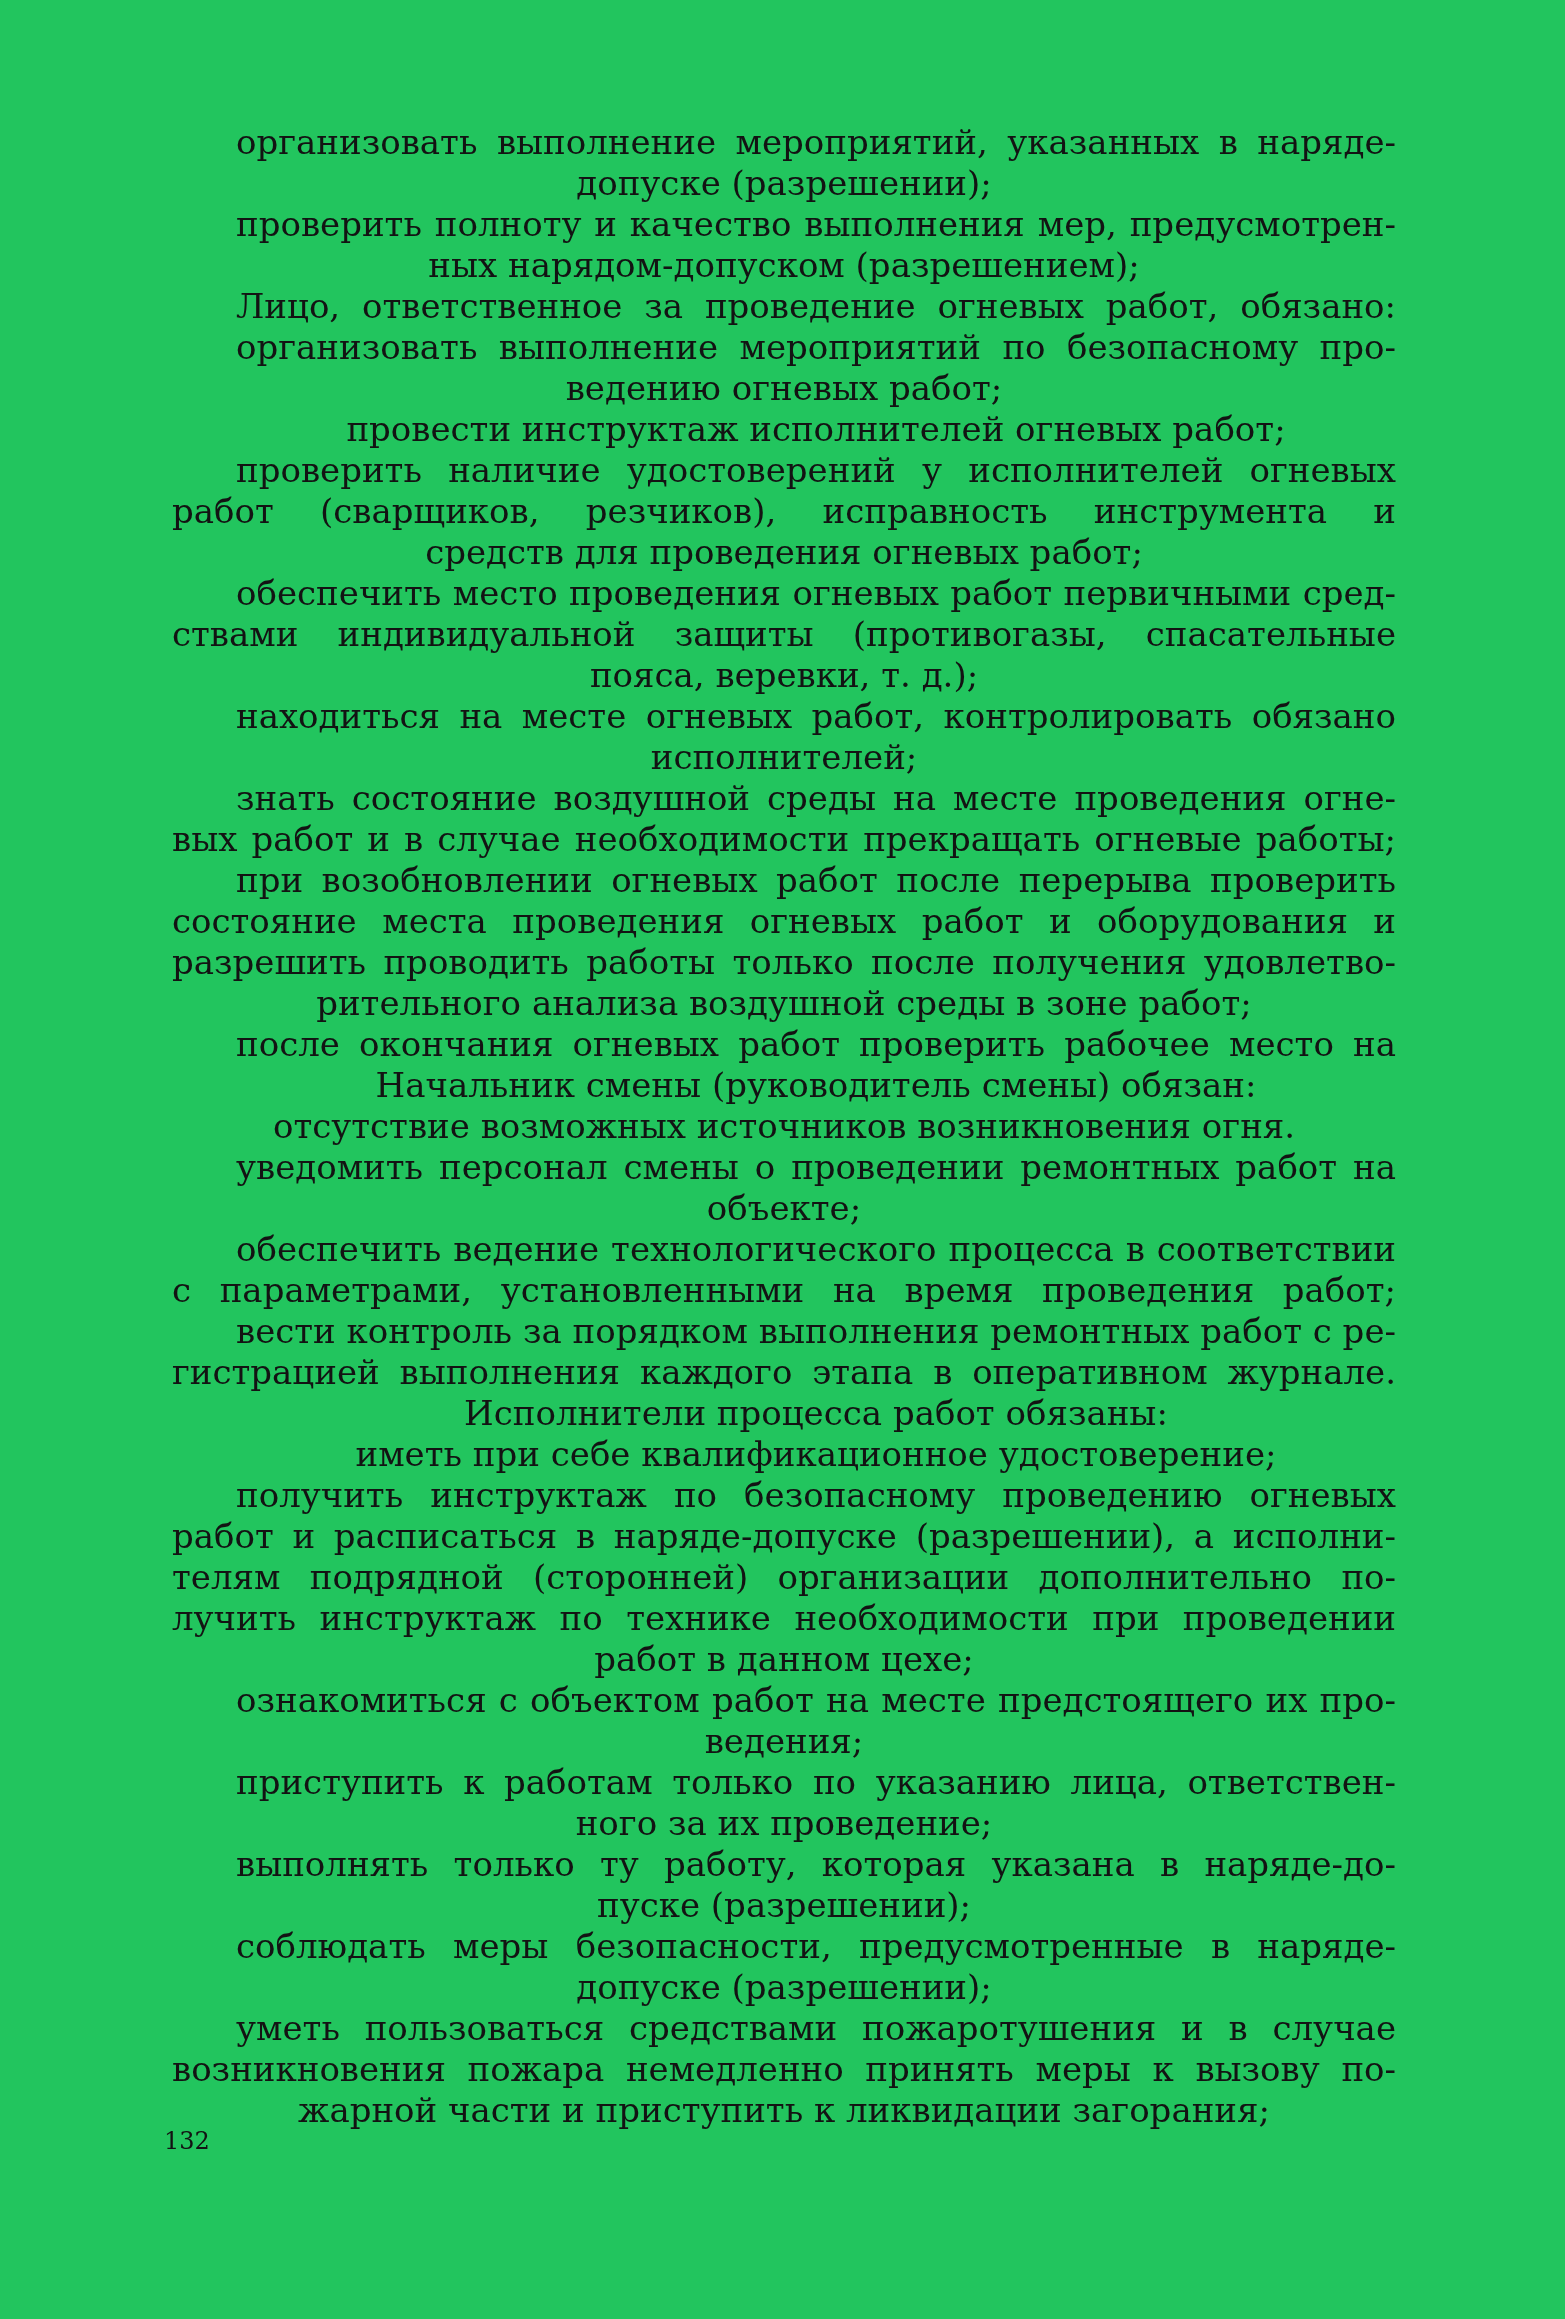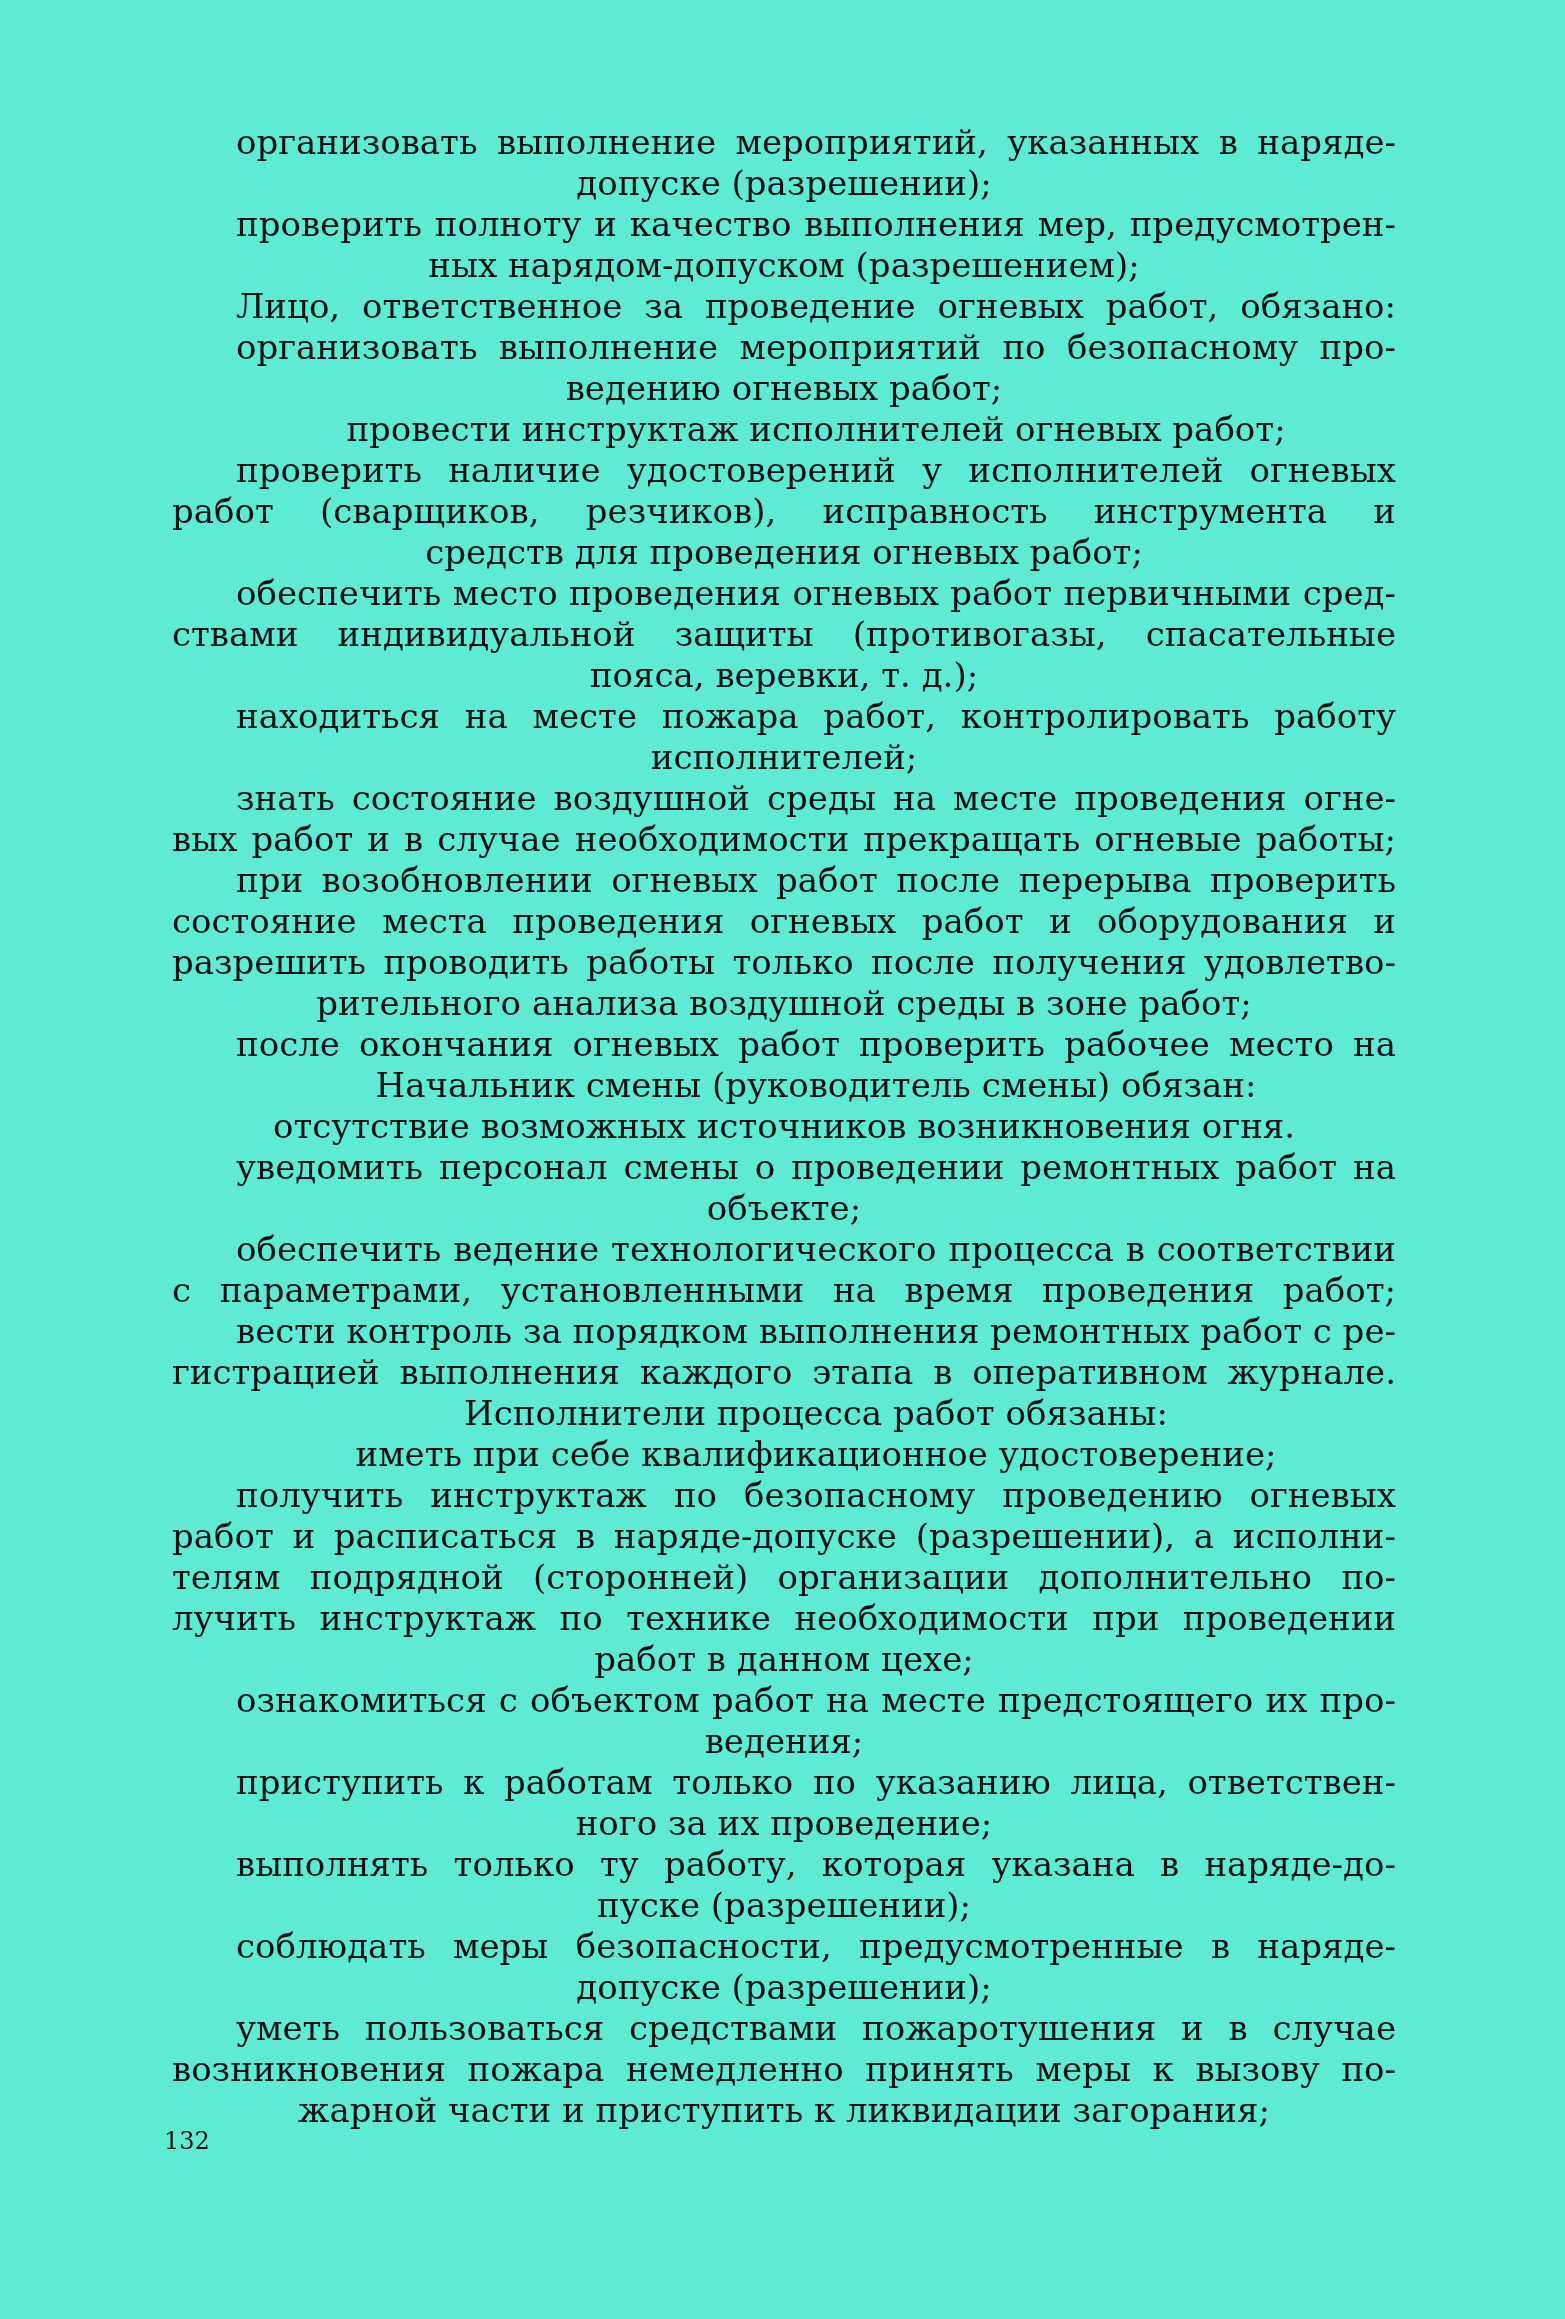--- a/index.html
+++ b/index.html
@@ -5,21 +5,21 @@
   html, body {
     margin: 0;
     padding: 0;
     background: #e8e8e6;
   }
   .page {
     position: relative;
     width: 1565px;
     height: 2320px;
     margin: 0 auto;
-    background: #5eead4;
+    background: #22c55e;
     color: #131313;
     font-family: "DejaVu Serif", "Liberation Serif", serif;
     overflow: hidden;
     text-decoration: underline;
   }
   .text-col {
     position: absolute;
     left: 172px;
     top: 122px;
     width: 1224px;
@@ -58,21 +58,21 @@
       <div class="line in j">Лицо, ответственное за проведение огневых работ, обязано:</div>
       <div class="line in j">организовать выполнение мероприятий по безопасному про-</div>
       <div class="line">ведению огневых работ;</div>
       <div class="line in">провести инструктаж исполнителей огневых работ;</div>
       <div class="line in j">проверить наличие удостоверений у исполнителей огневых</div>
       <div class="line j">работ (сварщиков, резчиков), исправность инструмента и</div>
       <div class="line">средств для проведения огневых работ;</div>
       <div class="line in j">обеспечить место проведения огневых работ первичными сред-</div>
       <div class="line j">ствами индивидуальной защиты (противогазы, спасательные</div>
       <div class="line">пояса, веревки, т. д.);</div>
-      <div class="line in j">находиться на месте пожара работ, контролировать работу</div>
+      <div class="line in j">находиться на месте огневых работ, контролировать обязано</div>
       <div class="line">исполнителей;</div>
       <div class="line in j">знать состояние воздушной среды на месте проведения огне-</div>
       <div class="line j">вых работ и в случае необходимости прекращать огневые работы;</div>
       <div class="line in j">при возобновлении огневых работ после перерыва проверить</div>
       <div class="line j">состояние места проведения огневых работ и оборудования и</div>
       <div class="line j">разрешить проводить работы только после получения удовлетво-</div>
       <div class="line">рительного анализа воздушной среды в зоне работ;</div>
       <div class="line in j">после окончания огневых работ проверить рабочее место на</div>
       <div class="line in">Начальник смены (руководитель смены) обязан:</div>
       <div class="line">отсутствие возможных источников возникновения огня.</div>

